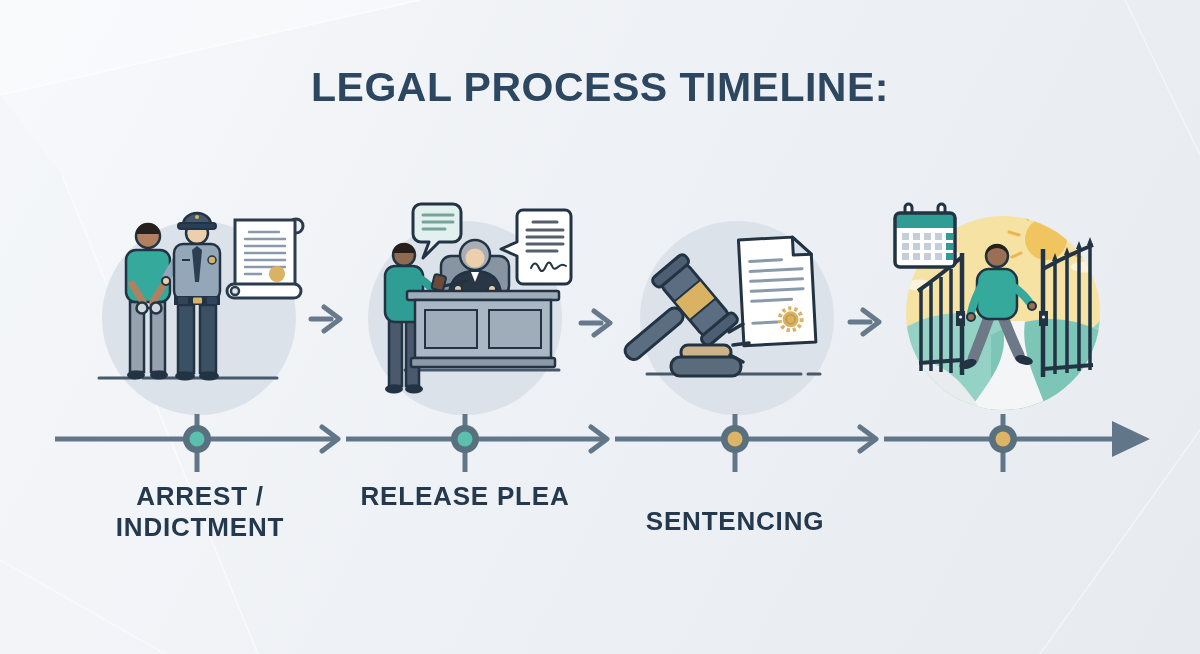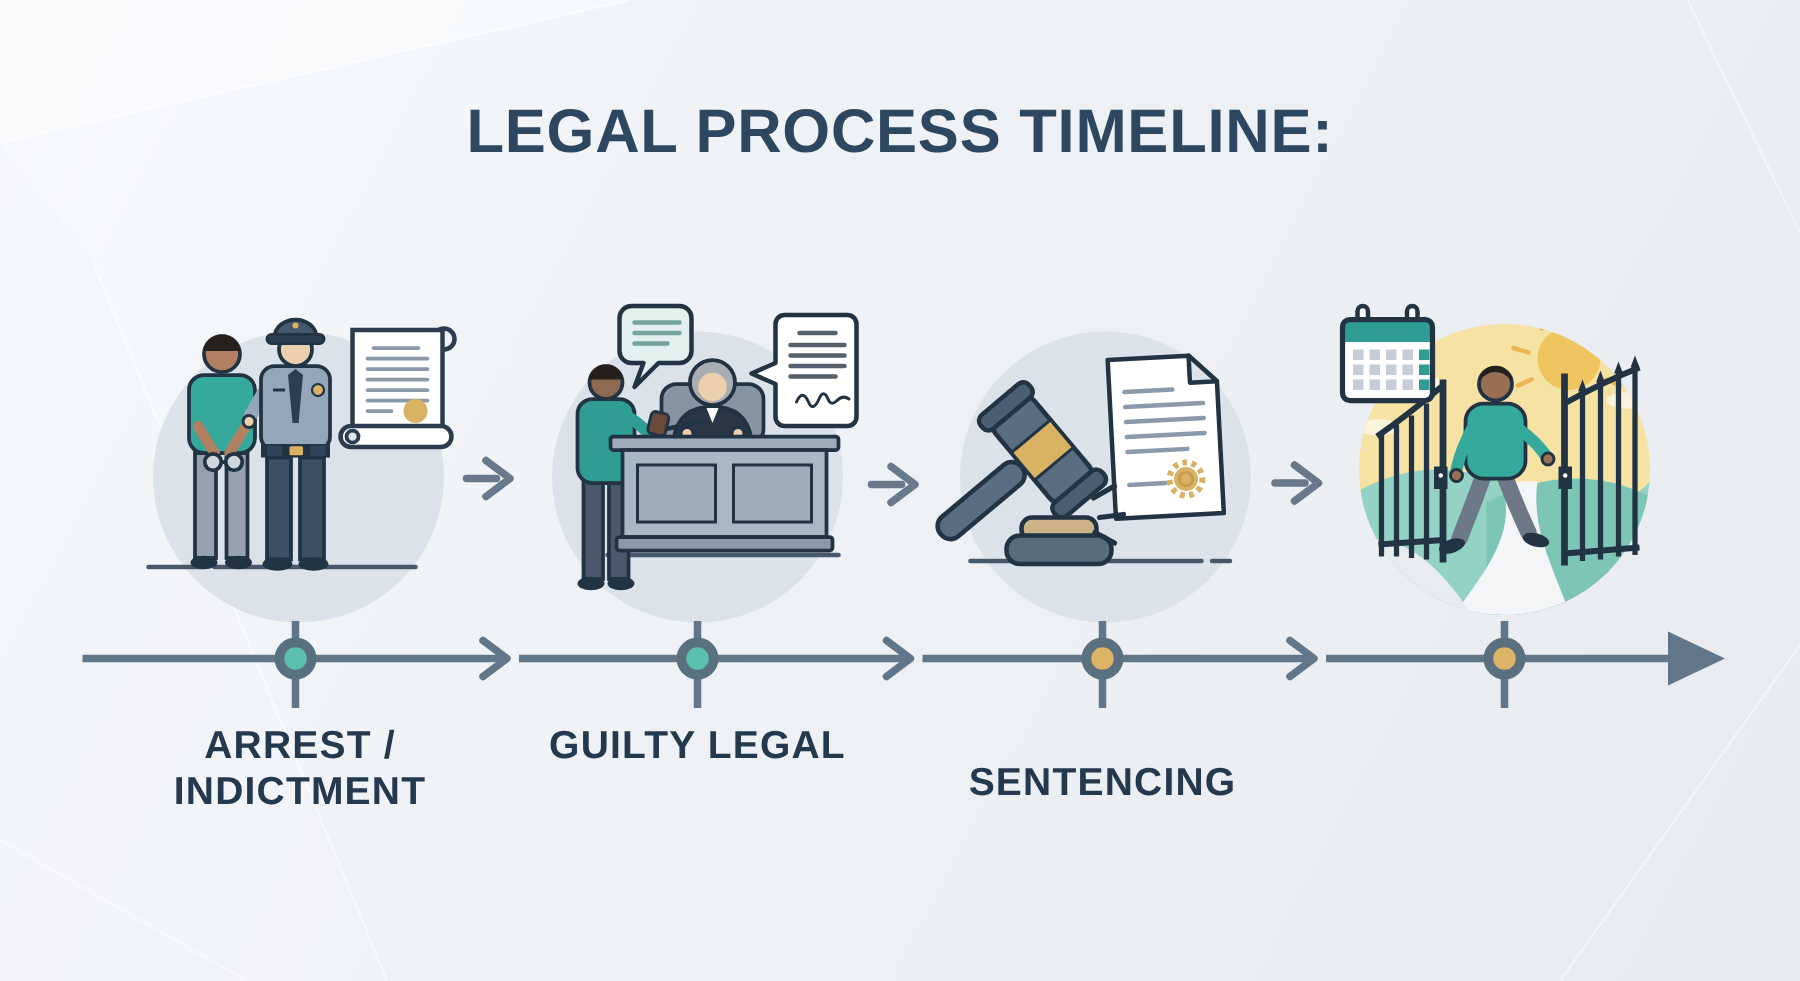--- a/index.html
+++ b/index.html
@@ -322,16 +322,16 @@
       <circle cx="735" cy="39" r="7.5" fill="#ddb466"></circle>
     </g>
     <g>
       <circle cx="1003" cy="39" r="14" fill="#59707f"></circle>
       <circle cx="1003" cy="39" r="7.5" fill="#ddb466"></circle>
     </g>
   </svg>
 
   <div class="m-label" style="left:80px; top:481px;">ARREST /
 INDICTMENT</div>
-  <div class="m-label" style="left:345px; top:481px;">GUILTY LEGAL</div>
+  <div class="m-label" style="left:345px; top:481px;">RELEASE PLEA</div>
   <div class="m-label" style="left:615px; top:506px;">SENTENCING</div>
 
 </div>
 
 </body></html>

